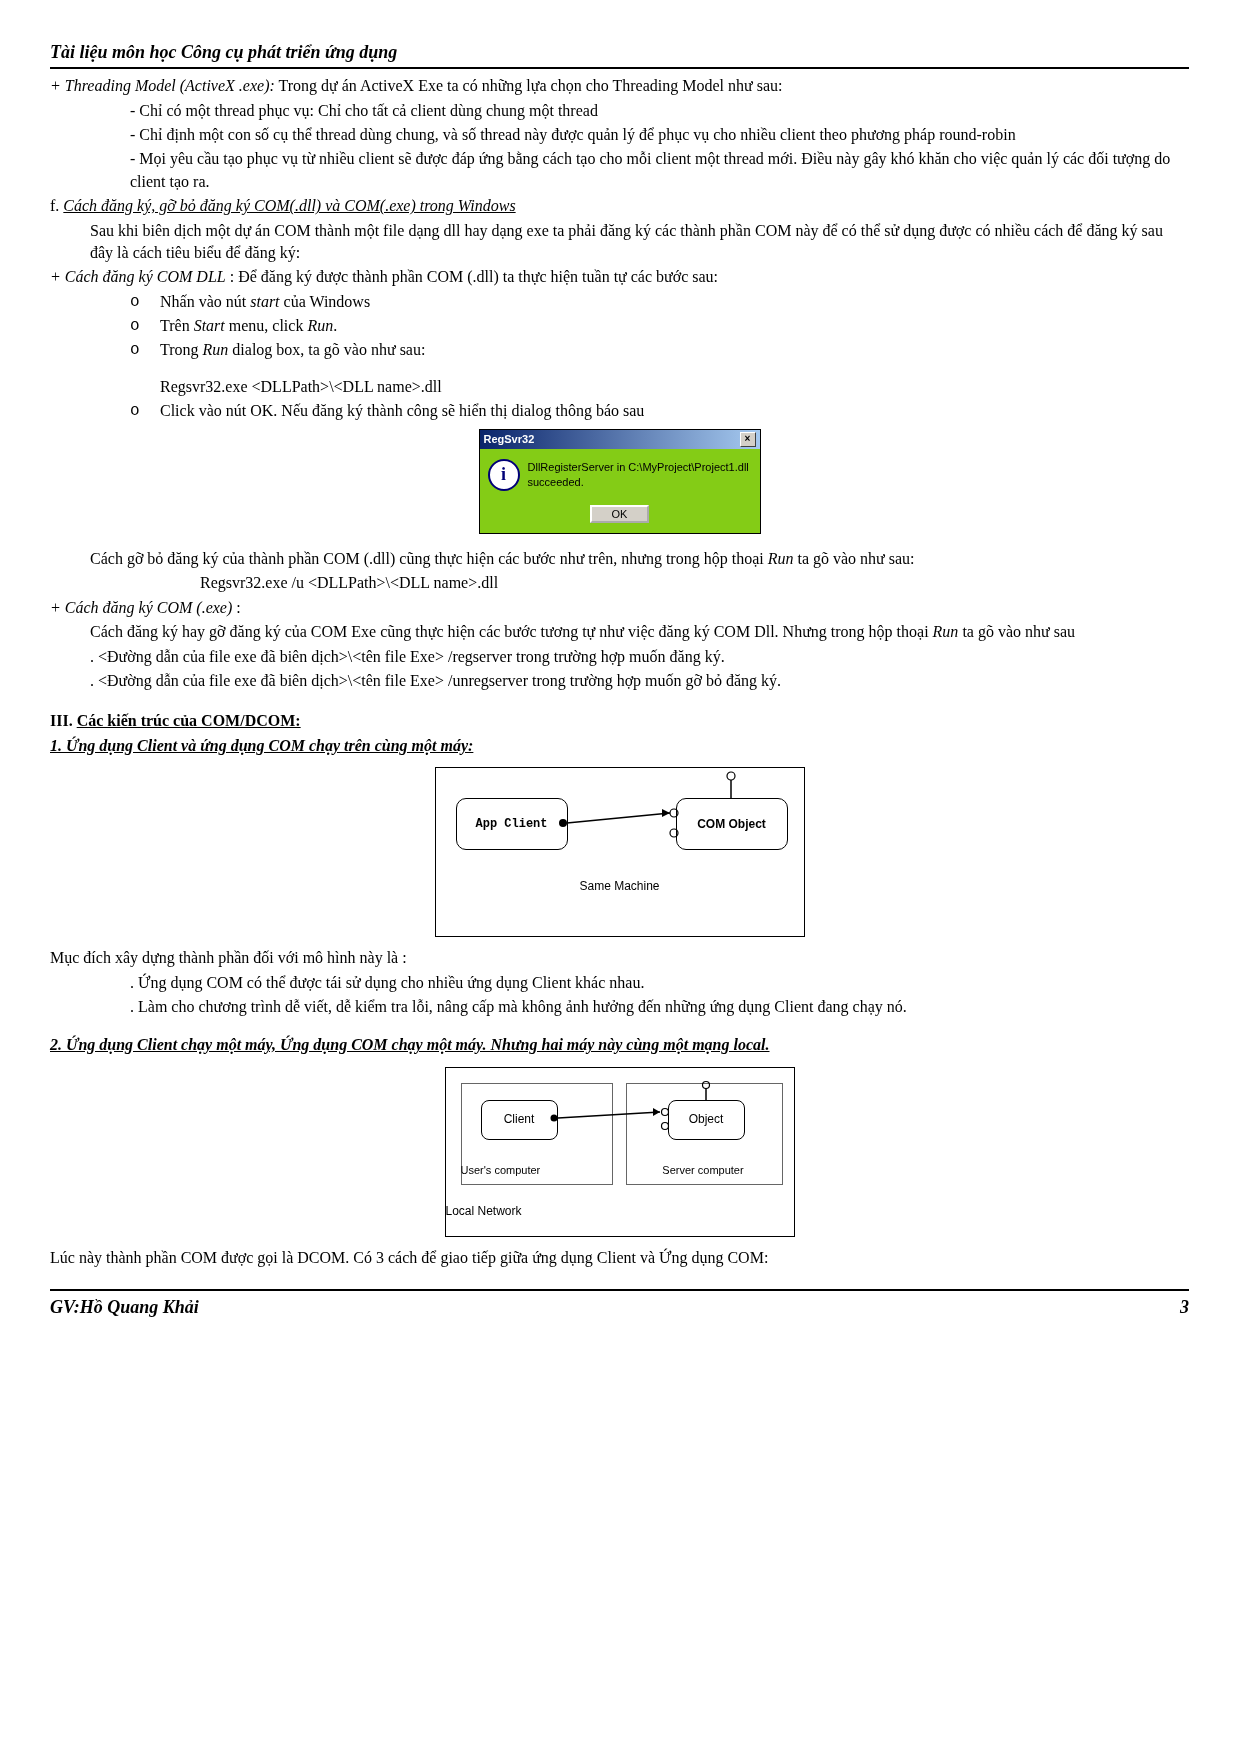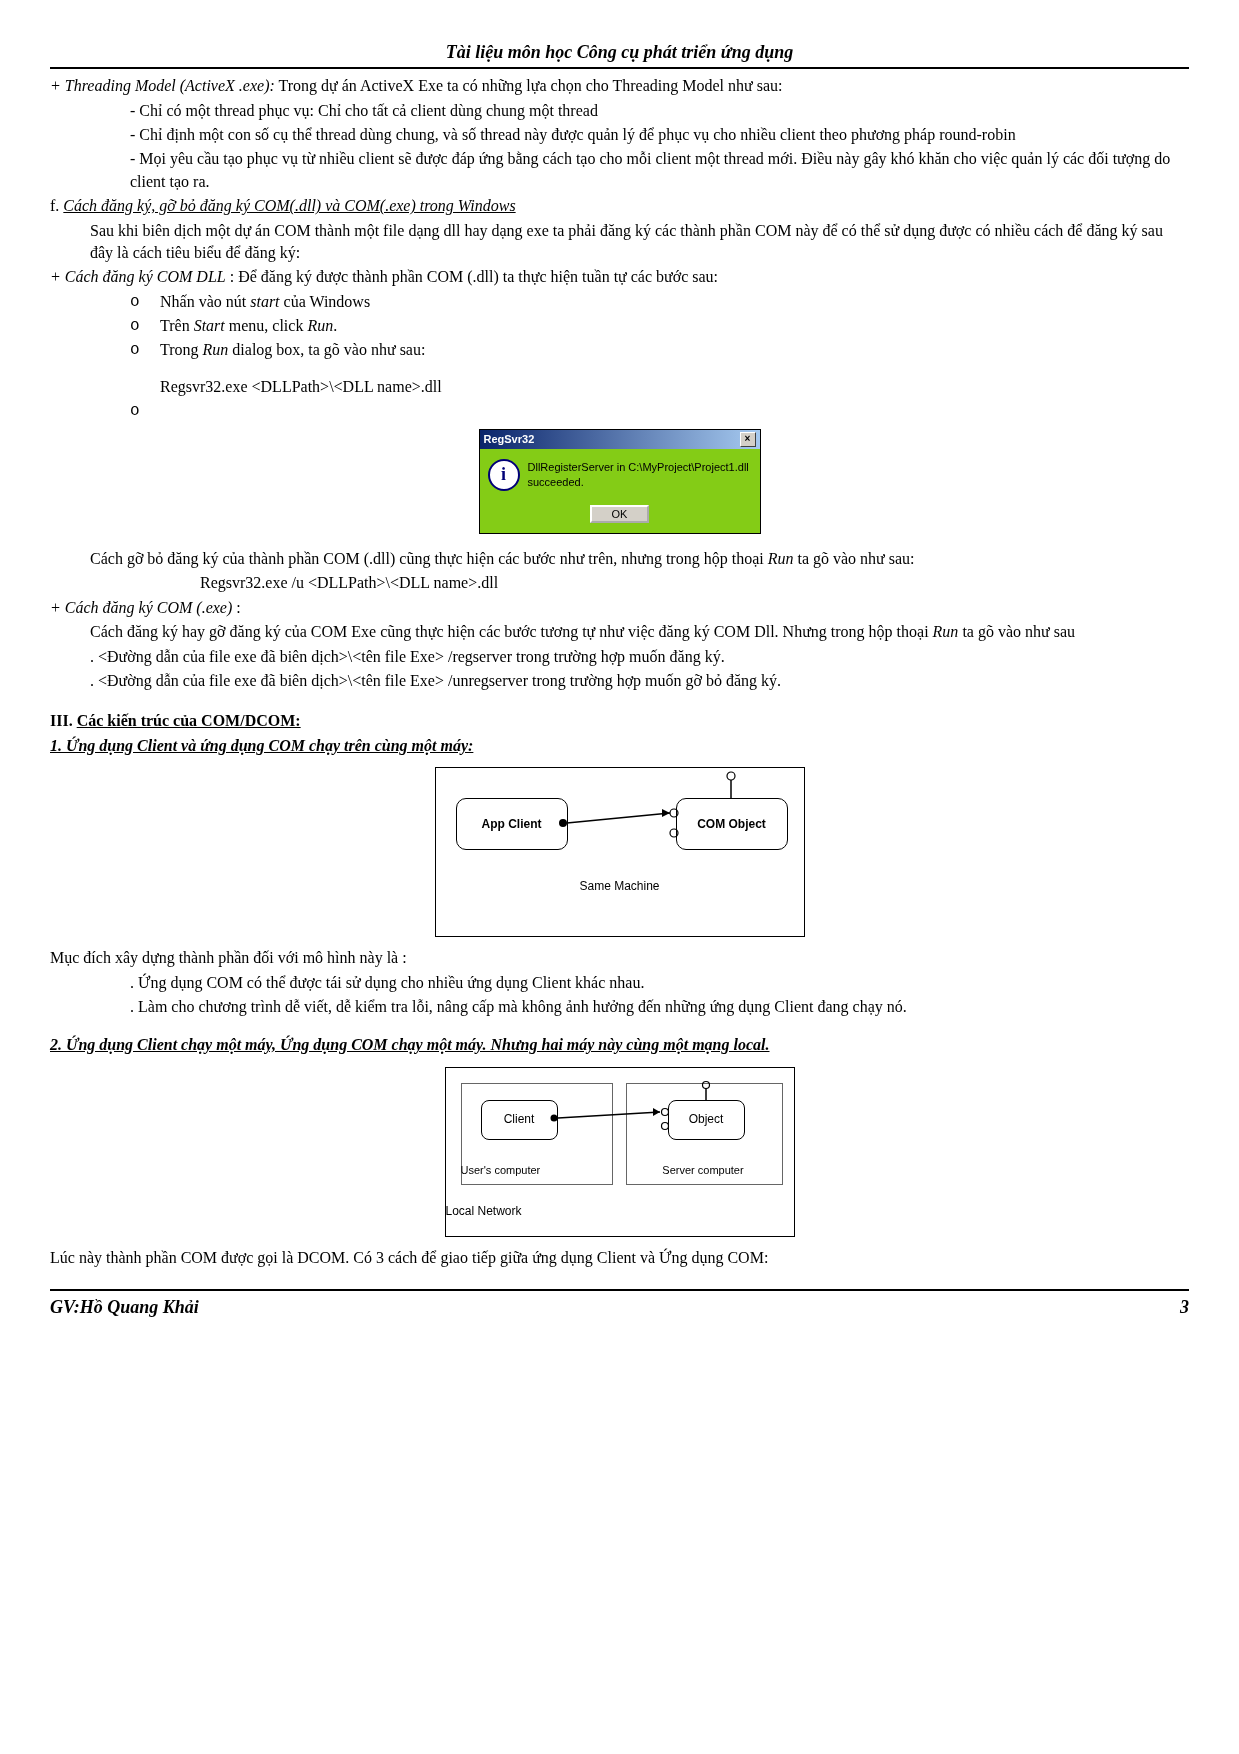--- a/index.html
+++ b/index.html
@@ -7,21 +7,21 @@
     font-size: 16px;
     color: #000;
     background: #fff;
     margin: 0;
     padding: 40px 50px;
     width: 1239px;
     box-sizing: border-box;
     line-height: 1.4;
   }
   .header {
-    text-align: center;
+    text-align: left;
     font-style: italic;
     font-weight: bold;
     border-bottom: 2px solid #000;
     padding-bottom: 2px;
     margin-bottom: 6px;
     font-size: 18px;
   }
   .p { margin: 2px 0; }
   .indent1 { padding-left: 40px; }
   .indent2 { padding-left: 80px; }
@@ -156,20 +156,21 @@
 </div>
 <div class="p indent2 bullet-o">
   <span class="mark">o</span>
   <span><span>Trong </span><span class="italic">Run</span><span> dialog box, ta gõ vào như sau:</span></span>
 </div>
 
 <div class="p indent3" style="margin-top:14px;">Regsvr32.exe &lt;DLLPath&gt;\&lt;DLL name&gt;.dll</div>
 
 <div class="p indent2 bullet-o">
   <span class="mark">o</span>
+  <span>Click vào nút OK. Nếu đăng ký thành công sẽ hiển thị dialog thông báo sau</span>
 </div>
 
 <div class="dialog">
   <div class="titlebar">
     <span>RegSvr32</span>
     <span class="x">×</span>
   </div>
   <div class="body">
     <div class="info-icon">i</div>
     <div>DllRegisterServer in C:\MyProject\Project1.dll succeeded.</div>
@@ -192,21 +193,21 @@
 </div>
 <div class="p indent1">. &lt;Đường dẫn của file exe đã biên dịch&gt;\&lt;tên file Exe&gt;  /regserver trong trường hợp muốn đăng ký.</div>
 <div class="p indent1">. &lt;Đường dẫn của file exe đã biên dịch&gt;\&lt;tên file Exe&gt;  /unregserver trong trường hợp muốn gỡ bỏ đăng ký.</div>
 
 <div class="p" style="margin-top:18px;">
   <span class="bold">III. </span><span class="bold underline">Các kiến trúc của COM/DCOM:</span>
 </div>
 <div class="p bold italic underline">1. Ứng dụng Client và ứng dụng COM chạy trên cùng một máy:</div>
 
 <div class="diagram-frame d1">
-  <div class="box" style="left:20px; top:30px; width:110px; height:50px;">App Client</div>
+  <div class="box" style="left:20px; top:30px; width:110px; height:50px;font-family:Liberation Mono, monospace;">App Client</div>
   <div class="box" style="left:240px; top:30px; width:110px; height:50px;">COM Object</div>
   <svg style="position:absolute; left:0; top:0;" width="370" height="170">
     <circle cx="127" cy="55" r="4" fill="#000"></circle>
     <line x1="131" y1="55" x2="234" y2="45" stroke="#000" stroke-width="1.5"></line>
     <polygon points="234,45 226,41 226,49" fill="#000"></polygon>
     <circle cx="238" cy="45" r="4" fill="none" stroke="#000" stroke-width="1.2"></circle>
     <circle cx="238" cy="65" r="4" fill="none" stroke="#000" stroke-width="1.2"></circle>
     <line x1="295" y1="30" x2="295" y2="12" stroke="#000" stroke-width="1.5"></line>
     <circle cx="295" cy="8" r="4" fill="none" stroke="#000" stroke-width="1.2"></circle>
   </svg>

